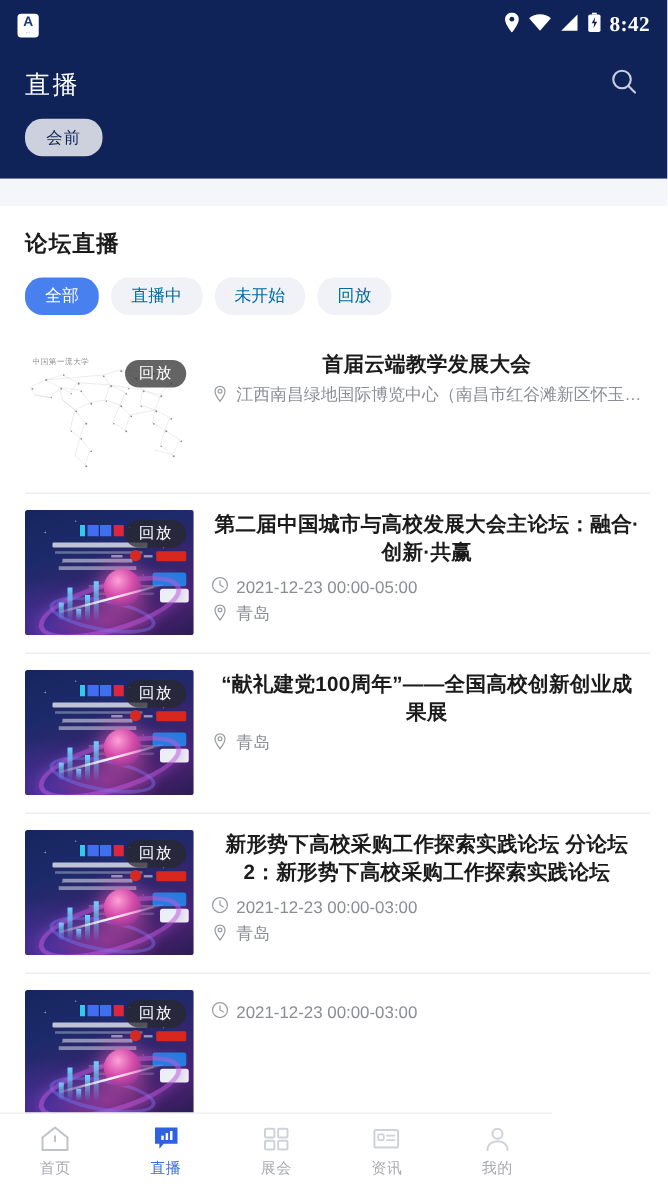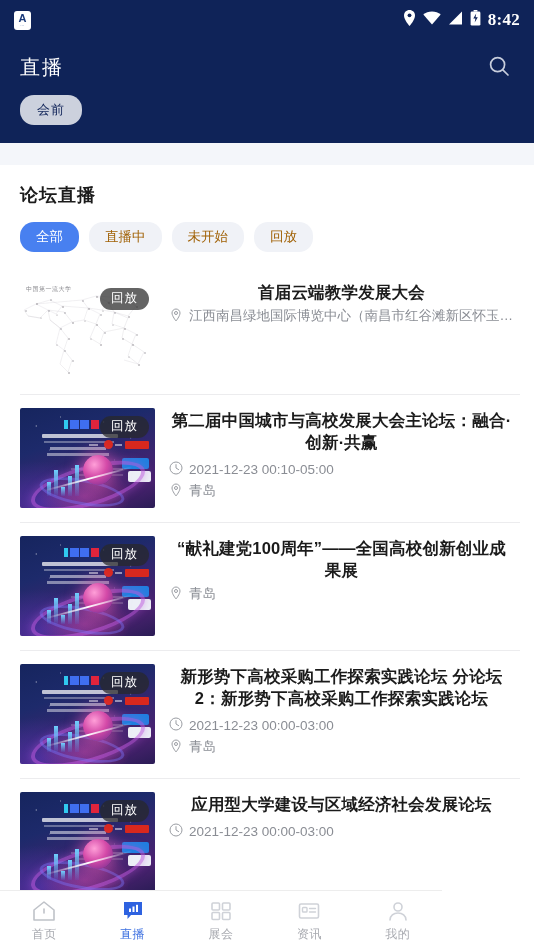--- a/index.html
+++ b/index.html
@@ -44,21 +44,21 @@
   }
 
   .gap-band{height:22px;background:#f4f6fa;}
 
   
   .section{padding:18px 20px 0 20px;background:#fff;}
   .section-title{font-size:18px;font-weight:bold;color:#1b1b1b;letter-spacing:1px;}
   .filters{display:flex;gap:10px;margin-top:15px;}
   .filter-chip{
     font-size:13.5px;padding:6px 16px;border-radius:14px;
-    background:#f0f2f7;color:#a16207;cursor:pointer;white-space:nowrap;
+    background:#f0f2f7;color:#0369a1;cursor:pointer;white-space:nowrap;
   }
   .filter-chip.active{background:#4880f0;color:#fff;}
 
   
   .list{margin-top:14px;}
   .list-item{
     display:flex;gap:14px;padding:14px 20px 14px 20px;position:relative;
     cursor:pointer;background:#fff;
   }
   .list-item + .list-item::before{
@@ -349,21 +349,21 @@
     </div>
     <div class="info">
       <div class="item-title">第二届中国城市与高校发展大会主论坛：融合·创新·共赢</div>
       <div class="meta">
         <span>
           <svg width="14" height="14" viewBox="0 0 14 14">
               <circle cx="7" cy="7" r="6" fill="none" stroke="#9a9da3" stroke-width="1"></circle>
               <path d="M7 3.6V7l2.6 1.6" fill="none" stroke="#9a9da3" stroke-width="1" stroke-linecap="round"></path>
             </svg>
         </span>
-        <span class="txt">2021-12-23 00:10-05:00</span>
+        <span class="txt">2021-12-23 00:00-05:00</span>
       </div>
       <div class="meta loc">
         <span>
           <svg width="14" height="14" viewBox="0 0 14 14">
               <path d="M7 1C4.8 1 3 2.8 3 5c0 3 4 8 4 8s4-5 4-8c0-2.2-1.8-4-4-4z" fill="none" stroke="#9a9da3" stroke-width="1"></path>
               <circle cx="7" cy="5" r="1.5" fill="none" stroke="#9a9da3" stroke-width="1"></circle>
             </svg>
         </span>
         <span class="txt">青岛</span>
       </div>
@@ -509,21 +509,20 @@
             <i style="height:26px"></i>
             <i style="height:9px"></i>
             <i style="height:20px"></i>
             <i style="height:31px"></i>
           </div>
         <div class="streak"></div>
       </div>
       <div class="badge">回放</div>
     </div>
     <div class="info">
-      <div class="item-title">应用型大学建设与区域经济社会发展论坛</div>
       <div class="meta">
         <span>
           <svg width="14" height="14" viewBox="0 0 14 14">
               <circle cx="7" cy="7" r="6" fill="none" stroke="#9a9da3" stroke-width="1"></circle>
               <path d="M7 3.6V7l2.6 1.6" fill="none" stroke="#9a9da3" stroke-width="1" stroke-linecap="round"></path>
             </svg>
         </span>
         <span class="txt">2021-12-23 00:00-03:00</span>
       </div>
     </div>

